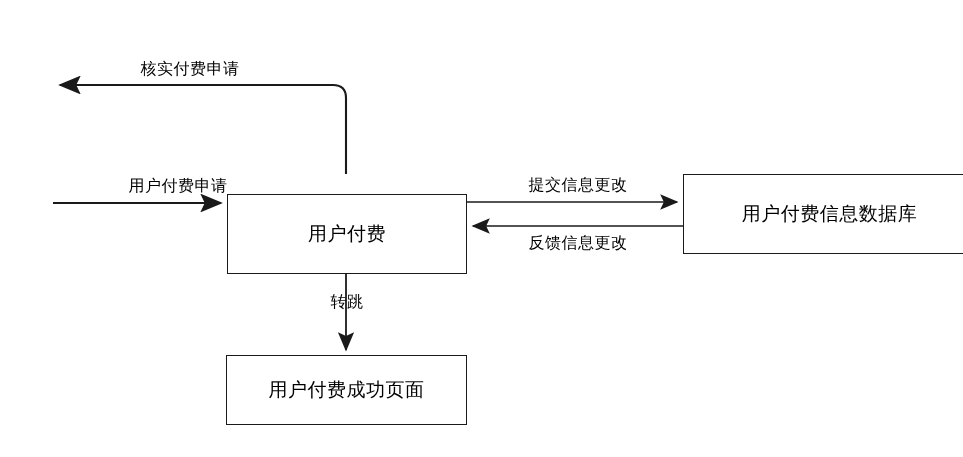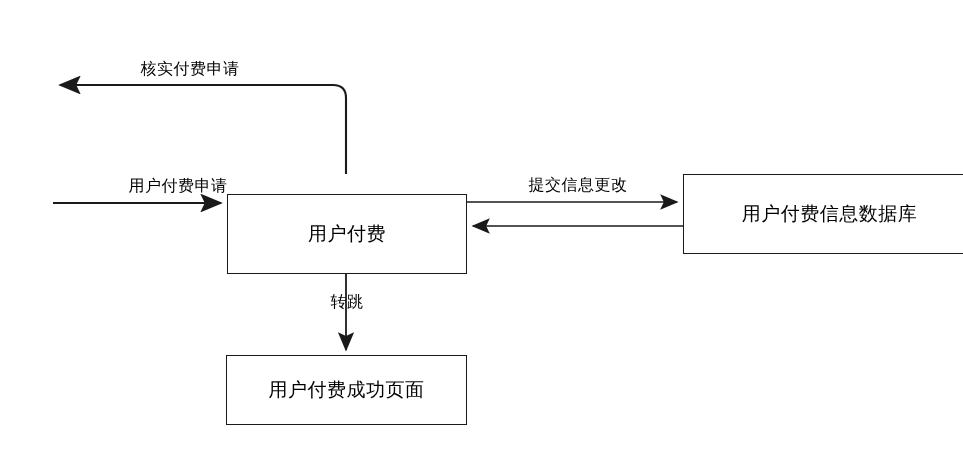--- a/index.html
+++ b/index.html
@@ -92,16 +92,17 @@
   <div class="node-box" id="node-success-page">
     <span class="node-label">用户付费成功页面</span>
   </div>
 
   <div class="edge-label" style="left:190px; top:69px;">核实付费申请</div>
 
   <div class="edge-label" style="left:145px; top:186px;margin-left:33px;">用户付费申请</div>
 
   <div class="edge-label" style="left:578px; top:185px;">提交信息更改</div>
 
+  <div class="edge-label" style="left:578px; top:243px;">反馈信息更改</div>
 
   <div class="edge-label" style="left:347px; top:302px;">转跳</div>
 
 </div>
 
 </body></html>

